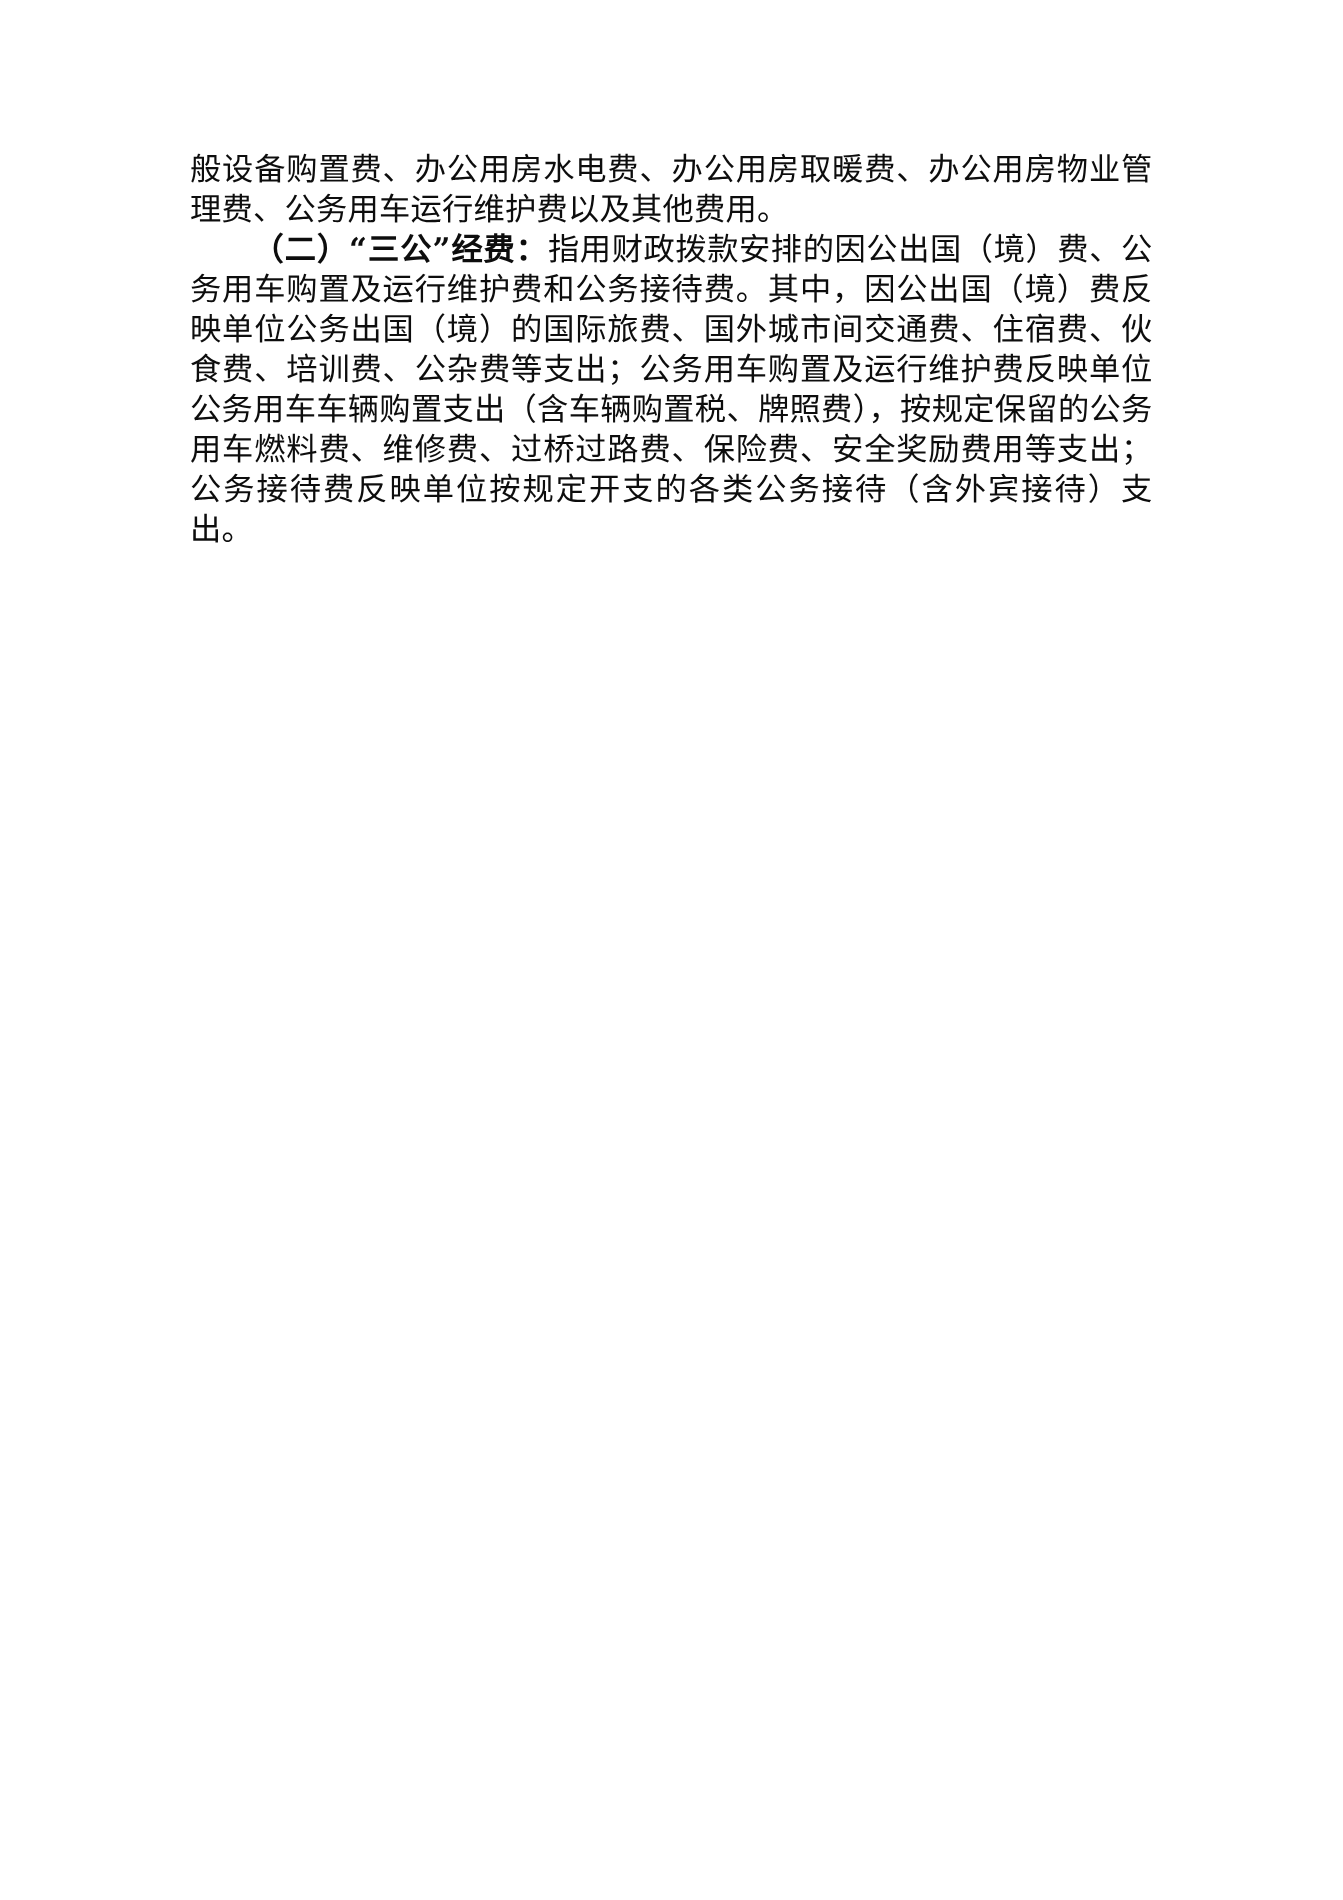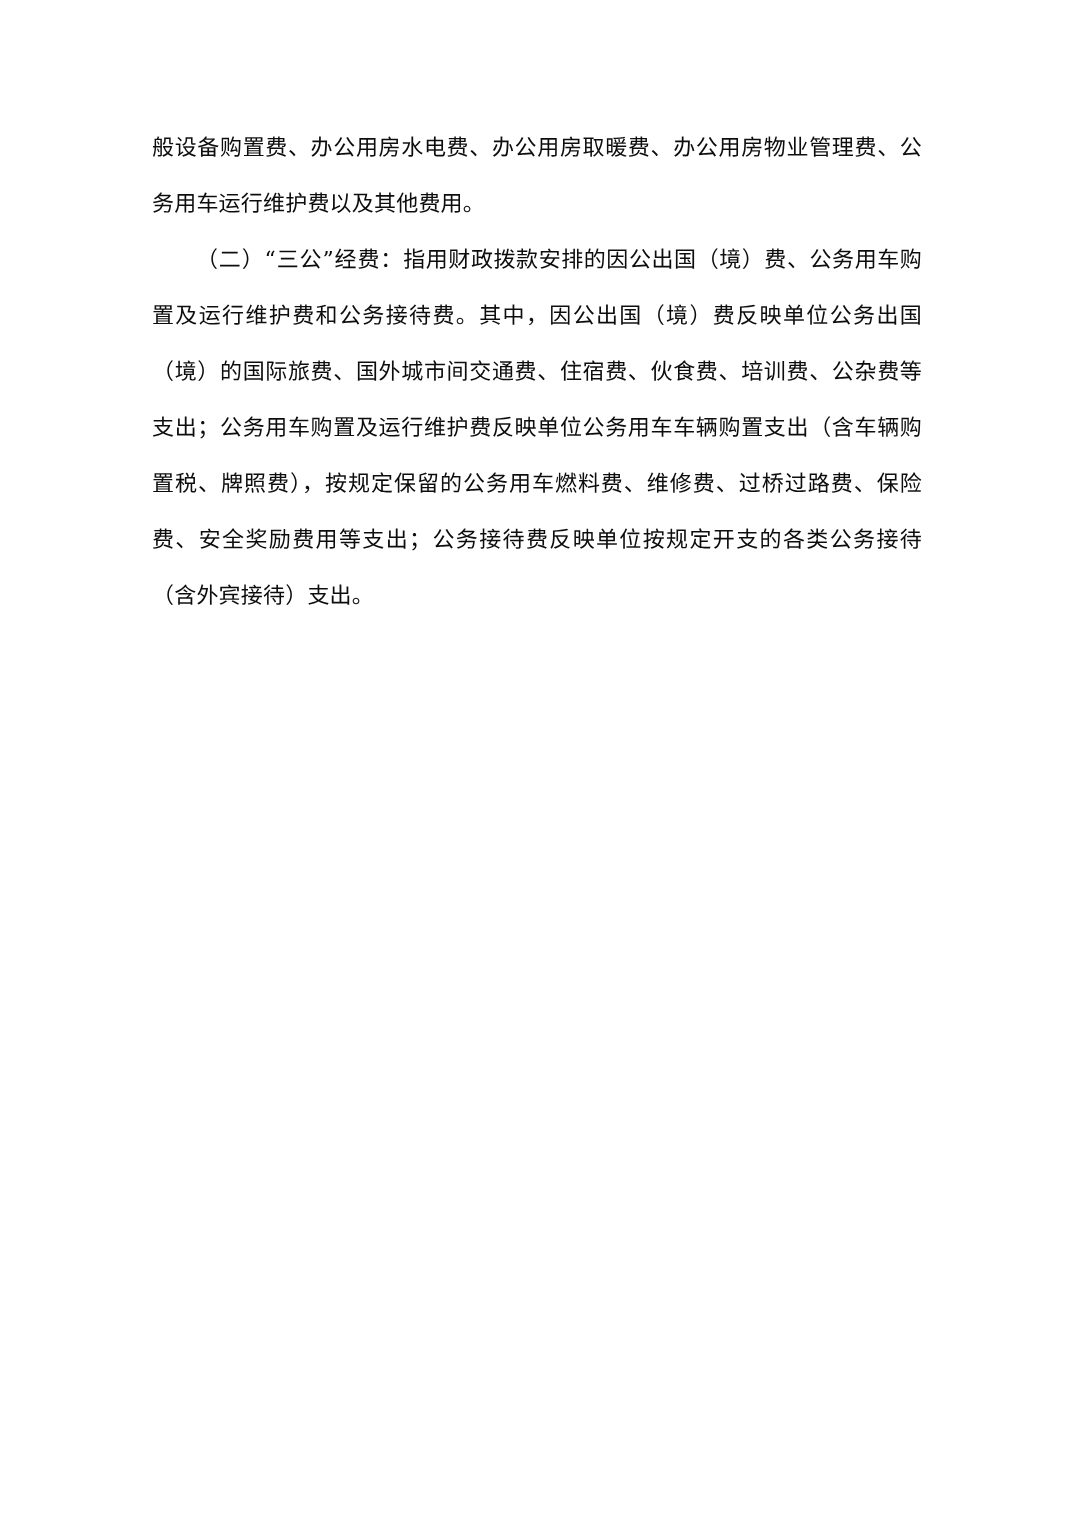--- a/index.html
+++ b/index.html
@@ -15,35 +15,35 @@
   }
   .page {
     position: relative;
     width: 1074px;
     height: 1520px;
     box-sizing: border-box;
     padding: 120px 152px 80px 152px;
     background: #ffffff;
   }
   .doc-body {
-    font-size: 22px;
-    line-height: 56px;
+    font-size: 25px;
+    line-height: 32px;
     text-align: justify;
     text-justify: inter-ideograph;
     letter-spacing: 0.2px;
   }
   .para {
     margin: 0;
     text-indent: 0;
   }
   .para.indent {
     text-indent: 2em;
   }
   .section-label {
-    font-weight: 400;
+    font-weight: 700;
     letter-spacing: 0.5px;
   }
 </style>
 </head>
 <body>
 
 <div class="page">
   <div class="doc-body">
 
     <p class="para">

